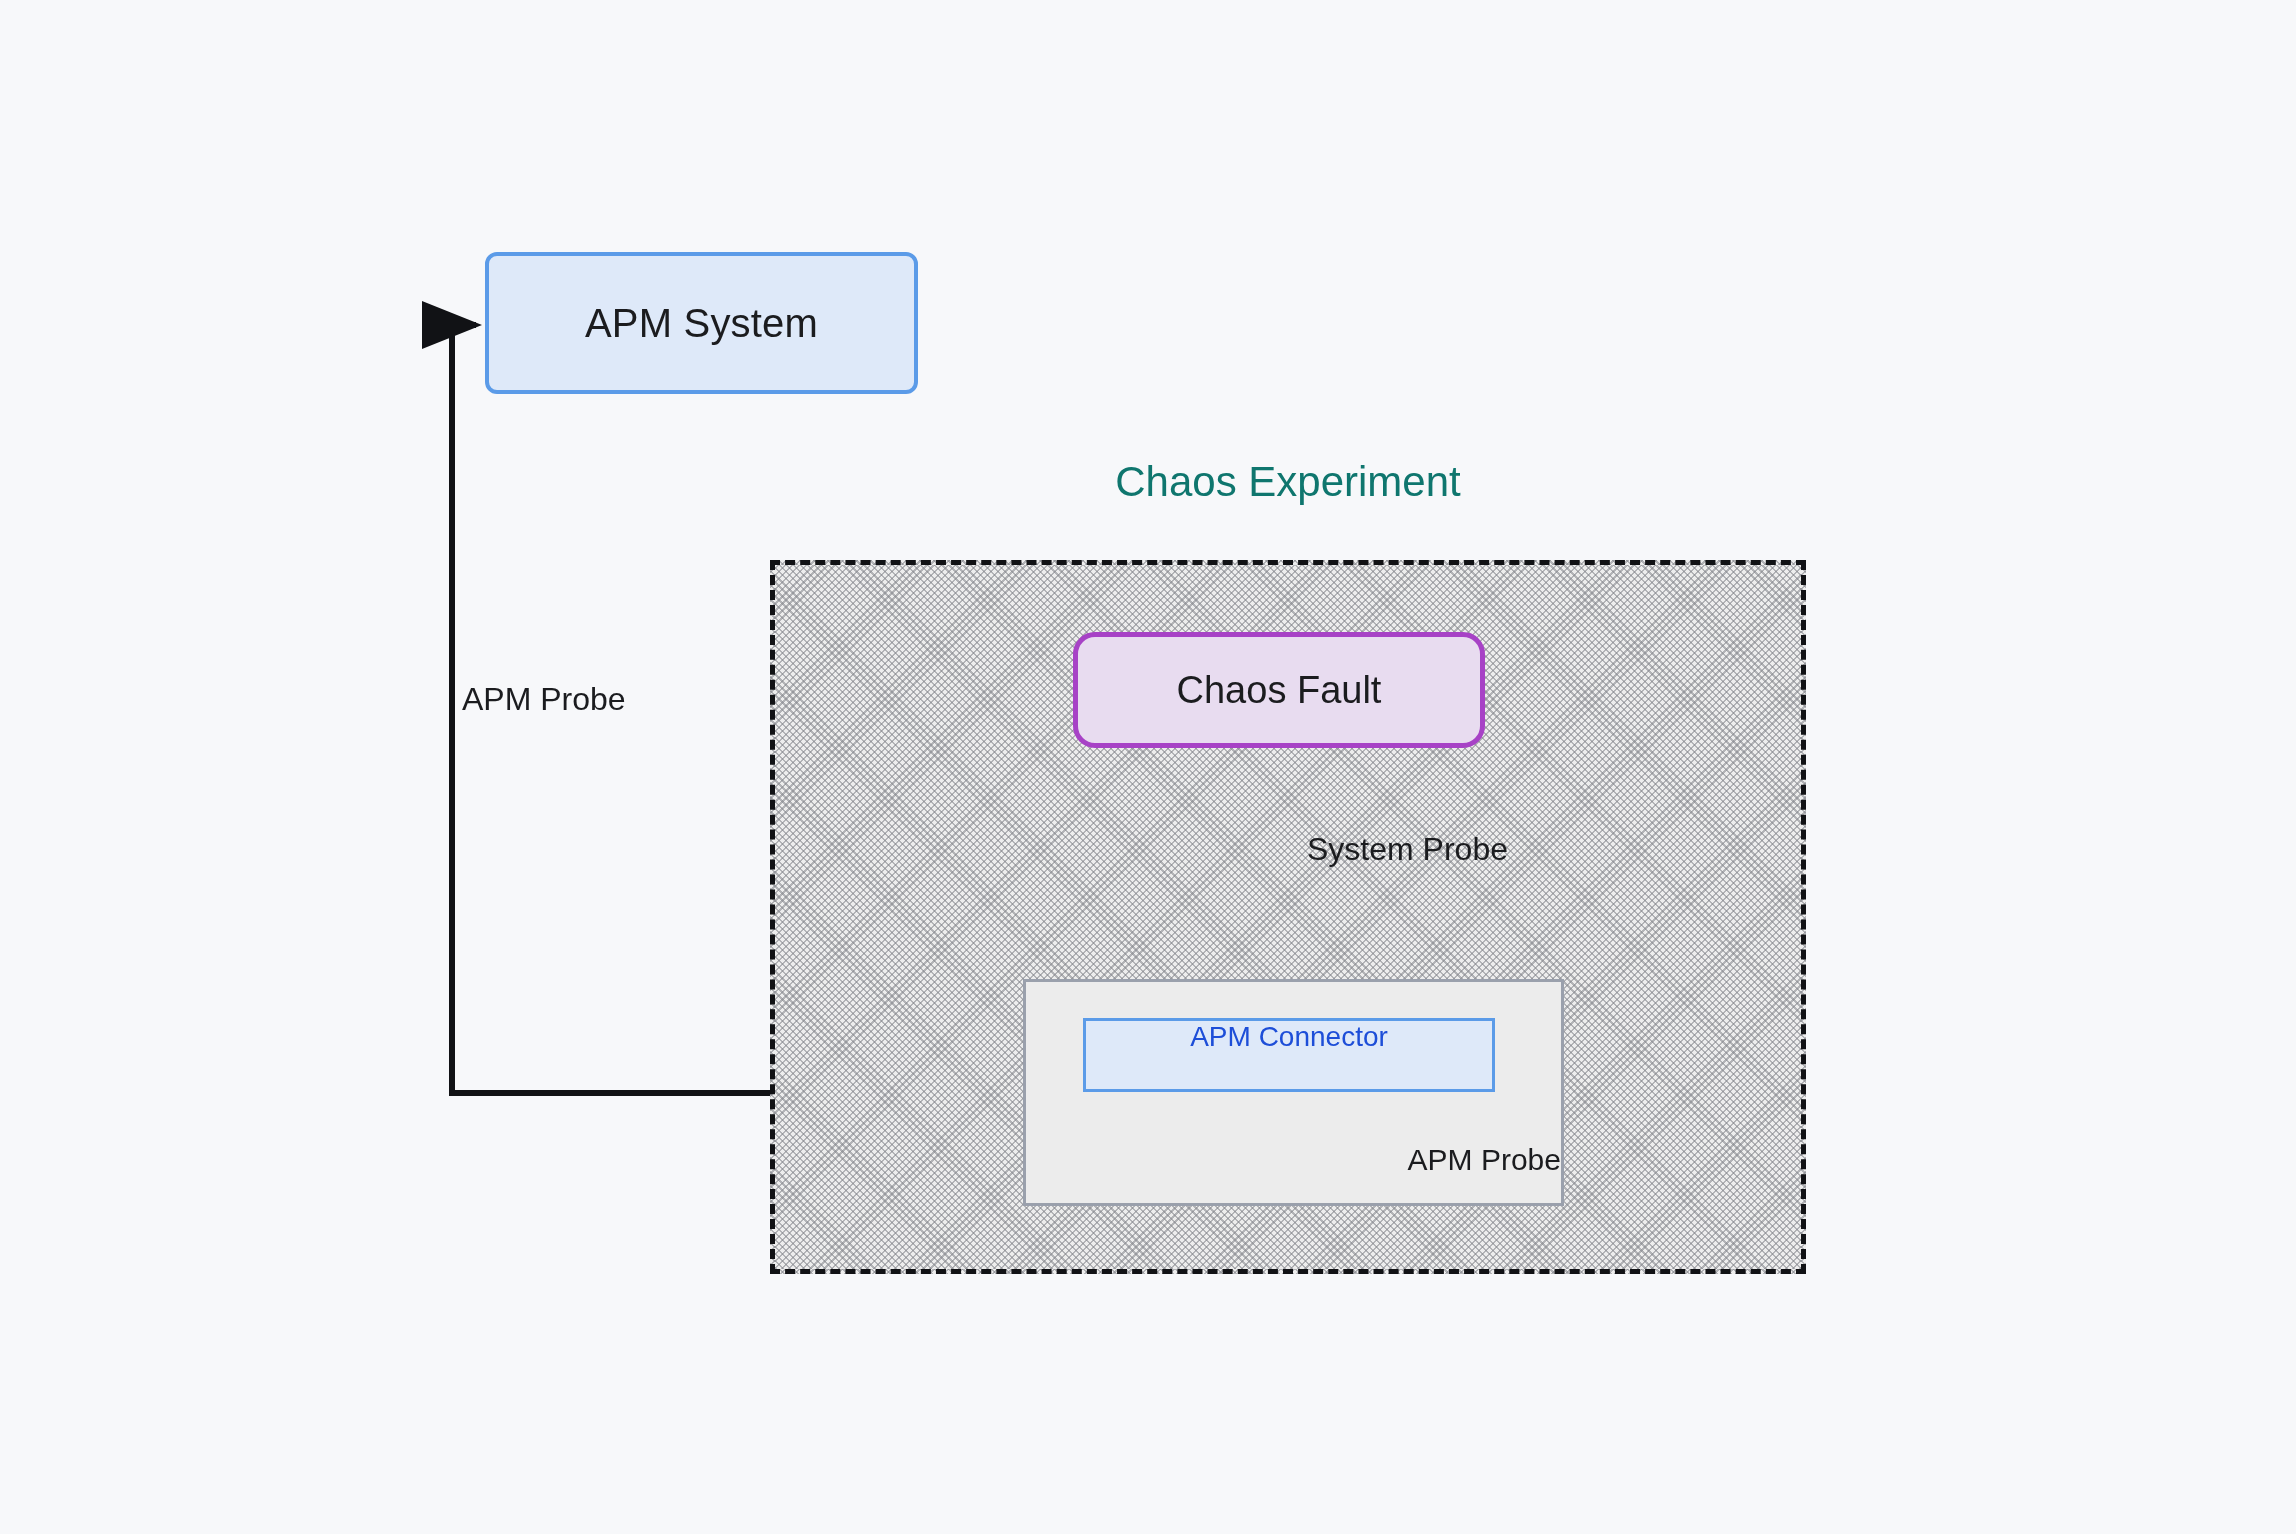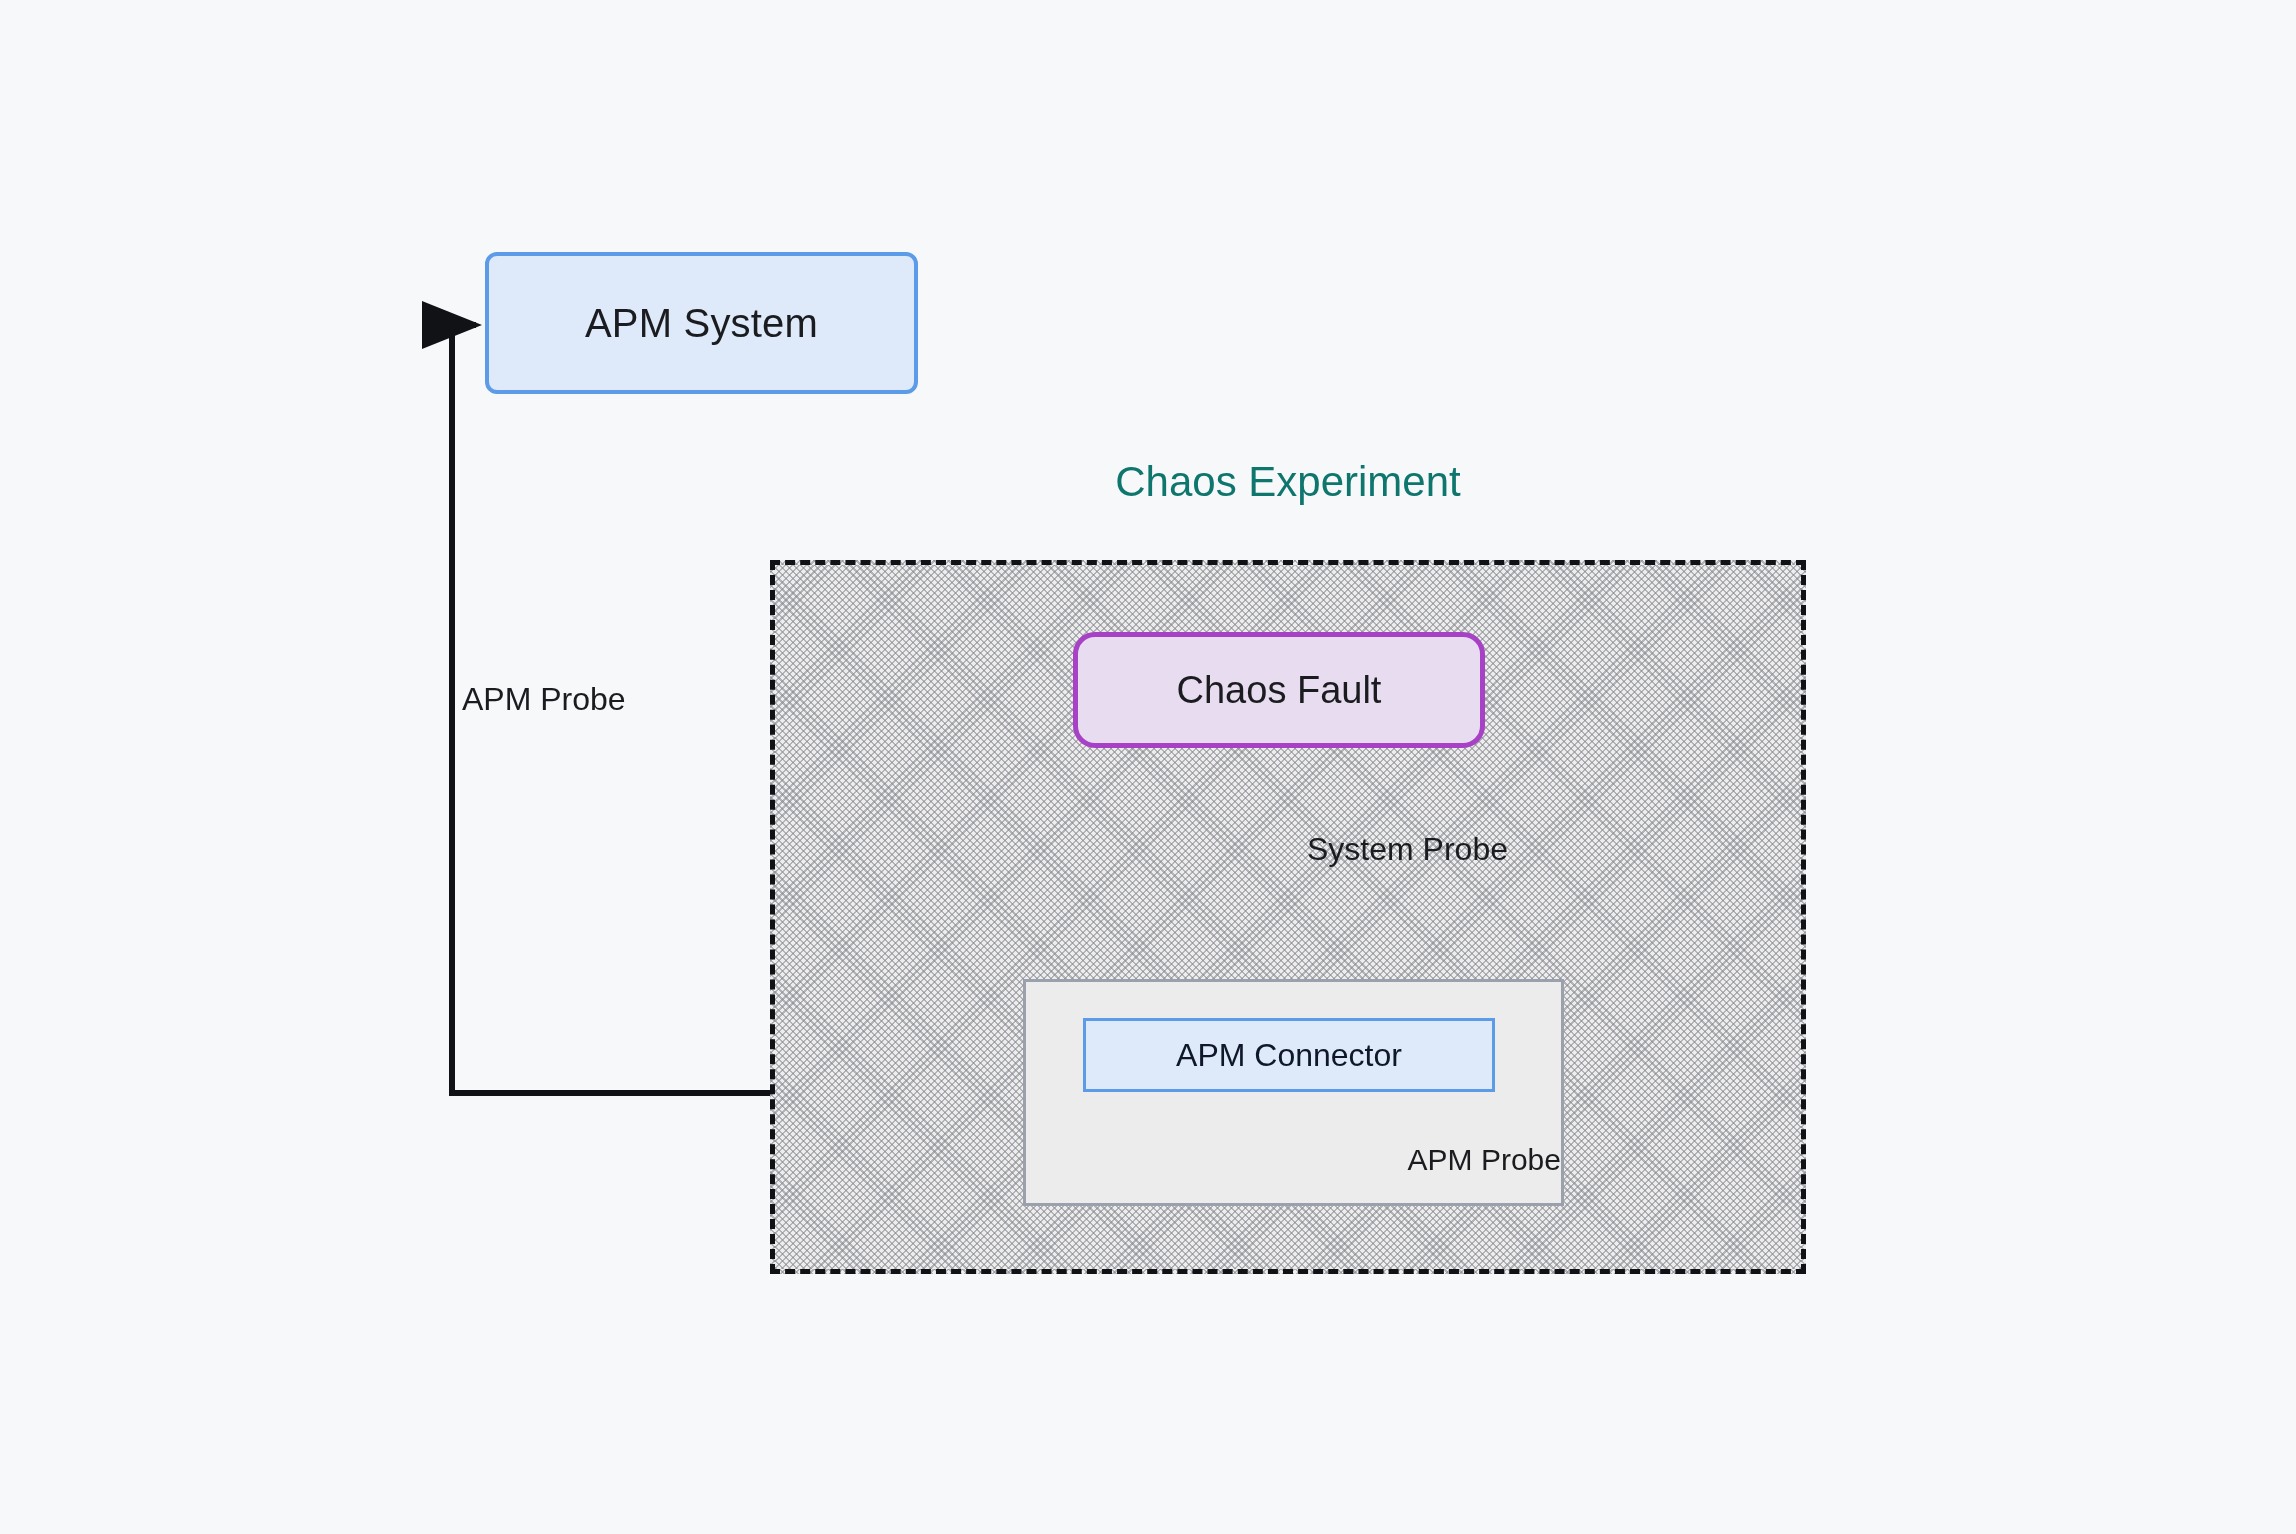--- a/index.html
+++ b/index.html
@@ -113,24 +113,24 @@
   #apm-connector {
     position: absolute;
     left: 57px;
     top: 36px;
     width: 412px;
     height: 74px;
     box-sizing: border-box;
     background: #dee9f9;
     border: 3px solid #5b9be8;
     display: flex;
-    align-items: center;
+    align-items: flex-start;
     justify-content: center;
-    font-size: 32px;
-    color: #0f172a;
+    font-size: 28px;
+    color: #1d4ed8;
   }
 
   
   .edge-label {
     position: absolute;
     font-size: 32px;
     color: #1b1c1f;
     white-space: nowrap;
   }
   #label-apm-query {

